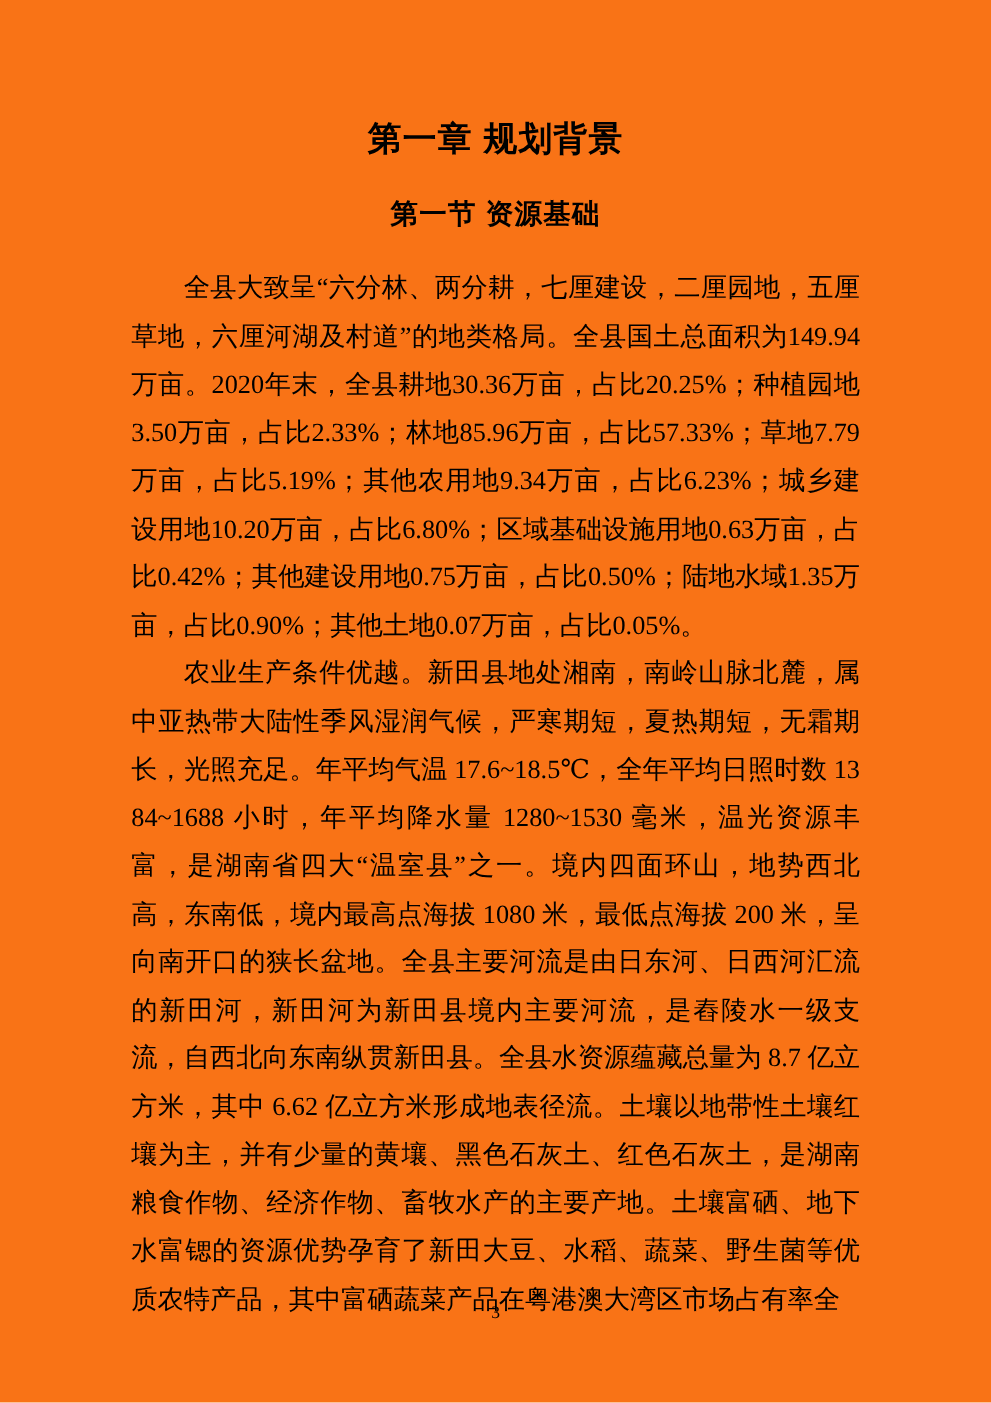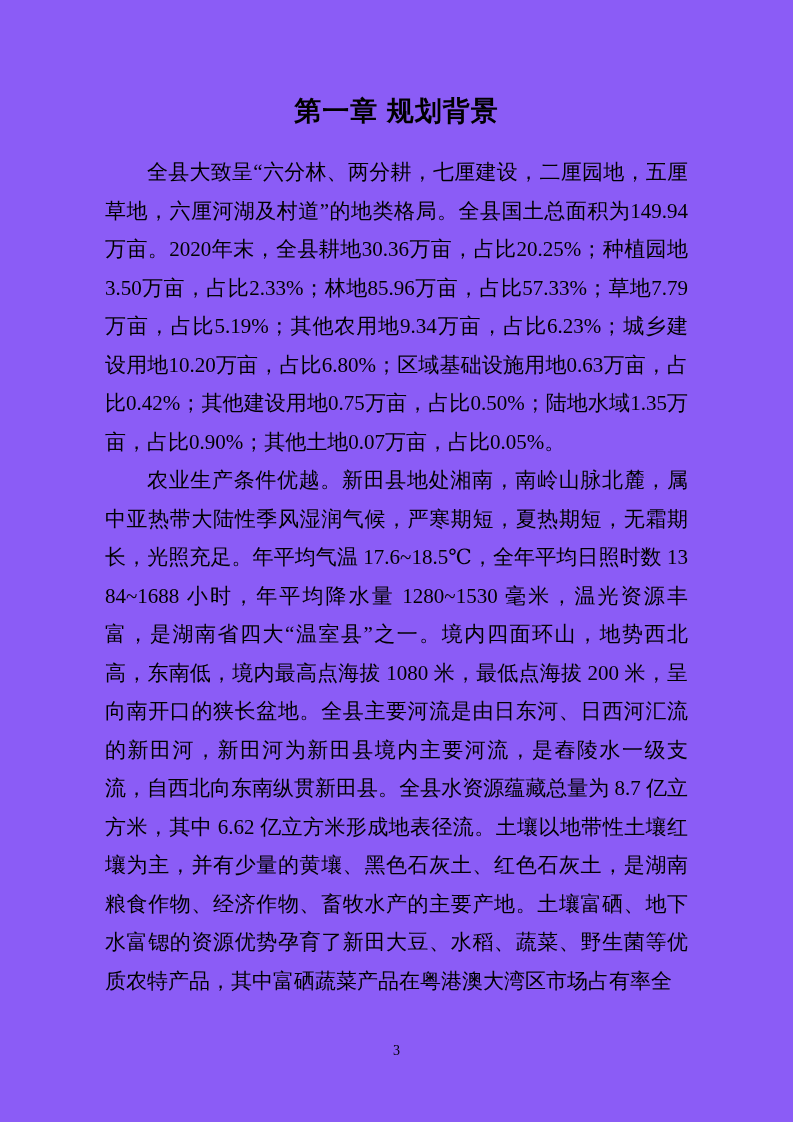--- a/index.html
+++ b/index.html
@@ -5,21 +5,21 @@
   html, body {
     margin: 0;
     padding: 0;
     background: #ffffff;
   }
   .page {
     position: relative;
     width: 793px;
     height: 1122px;
     margin: 0 auto;
-    background: #8b5cf6;
+    background: #f97316;
     color: #000000;
     box-sizing: border-box;
     padding: 95px 105px 0 105px;
     overflow: hidden;
     font-family: "Liberation Serif", "DejaVu Serif", serif;
   }
   .chapter-title {
     margin: 0;
     font-family: "Liberation Sans", "DejaVu Sans", sans-serif;
     font-size: 27px;
@@ -61,20 +61,21 @@
     line-height: 16px;
   }
 </style>
 </head>
 <body>
 
 <div class="page">
 
   <h1 class="chapter-title">第一章 规划背景</h1>
 
+  <h2 class="section-title">第一节 资源基础</h2>
 
   <p class="para first"><span class="lead">全县大致呈“六分林、两分耕，七厘建设，二厘园地，五厘草地，六厘河湖及村道”的地类格局。</span><span class="body-text">全县国土总面积为149.94万亩。2020年末，全县耕地30.36万亩，占比20.25%；种植园地3.50万亩，占比2.33%；林地85.96万亩，占比57.33%；草地7.79万亩，占比5.19%；其他农用地9.34万亩，占比6.23%；城乡建设用地10.20万亩，占比6.80%；区域基础设施用地0.63万亩，占比0.42%；其他建设用地0.75万亩，占比0.50%；陆地水域1.35万亩，占比0.90%；其他土地0.07万亩，占比0.05%。</span></p>
 
   <p class="para"><span class="lead">农业生产条件优越。</span><span class="body-text">新田县地处湘南，南岭山脉北麓，属中亚热带大陆性季风湿润气候，严寒期短，夏热期短，无霜期长，光照充足。年平均气温 17.6~18.5℃，全年平均日照时数 1384~1688 小时，年平均降水量 1280~1530 毫米，温光资源丰富，是湖南省四大“温室县”之一。境内四面环山，地势西北高，东南低，境内最高点海拔 1080 米，最低点海拔 200 米，呈向南开口的狭长盆地。全县主要河流是由日东河、日西河汇流的新田河，新田河为新田县境内主要河流，是舂陵水一级支流，自西北向东南纵贯新田县。全县水资源蕴藏总量为 8.7 亿立方米，其中 6.62 亿立方米形成地表径流。土壤以地带性土壤红壤为主，并有少量的黄壤、黑色石灰土、红色石灰土，是湖南粮食作物、经济作物、畜牧水产的主要产地。土壤富硒、地下水富锶的资源优势孕育了新田大豆、水稻、蔬菜、野生菌等优质农特产品，其中富硒蔬菜产品在粤港澳大湾区市场占有率全</span></p>
 
   <div class="page-footer">3</div>
 
 </div>
 
 </body></html>

